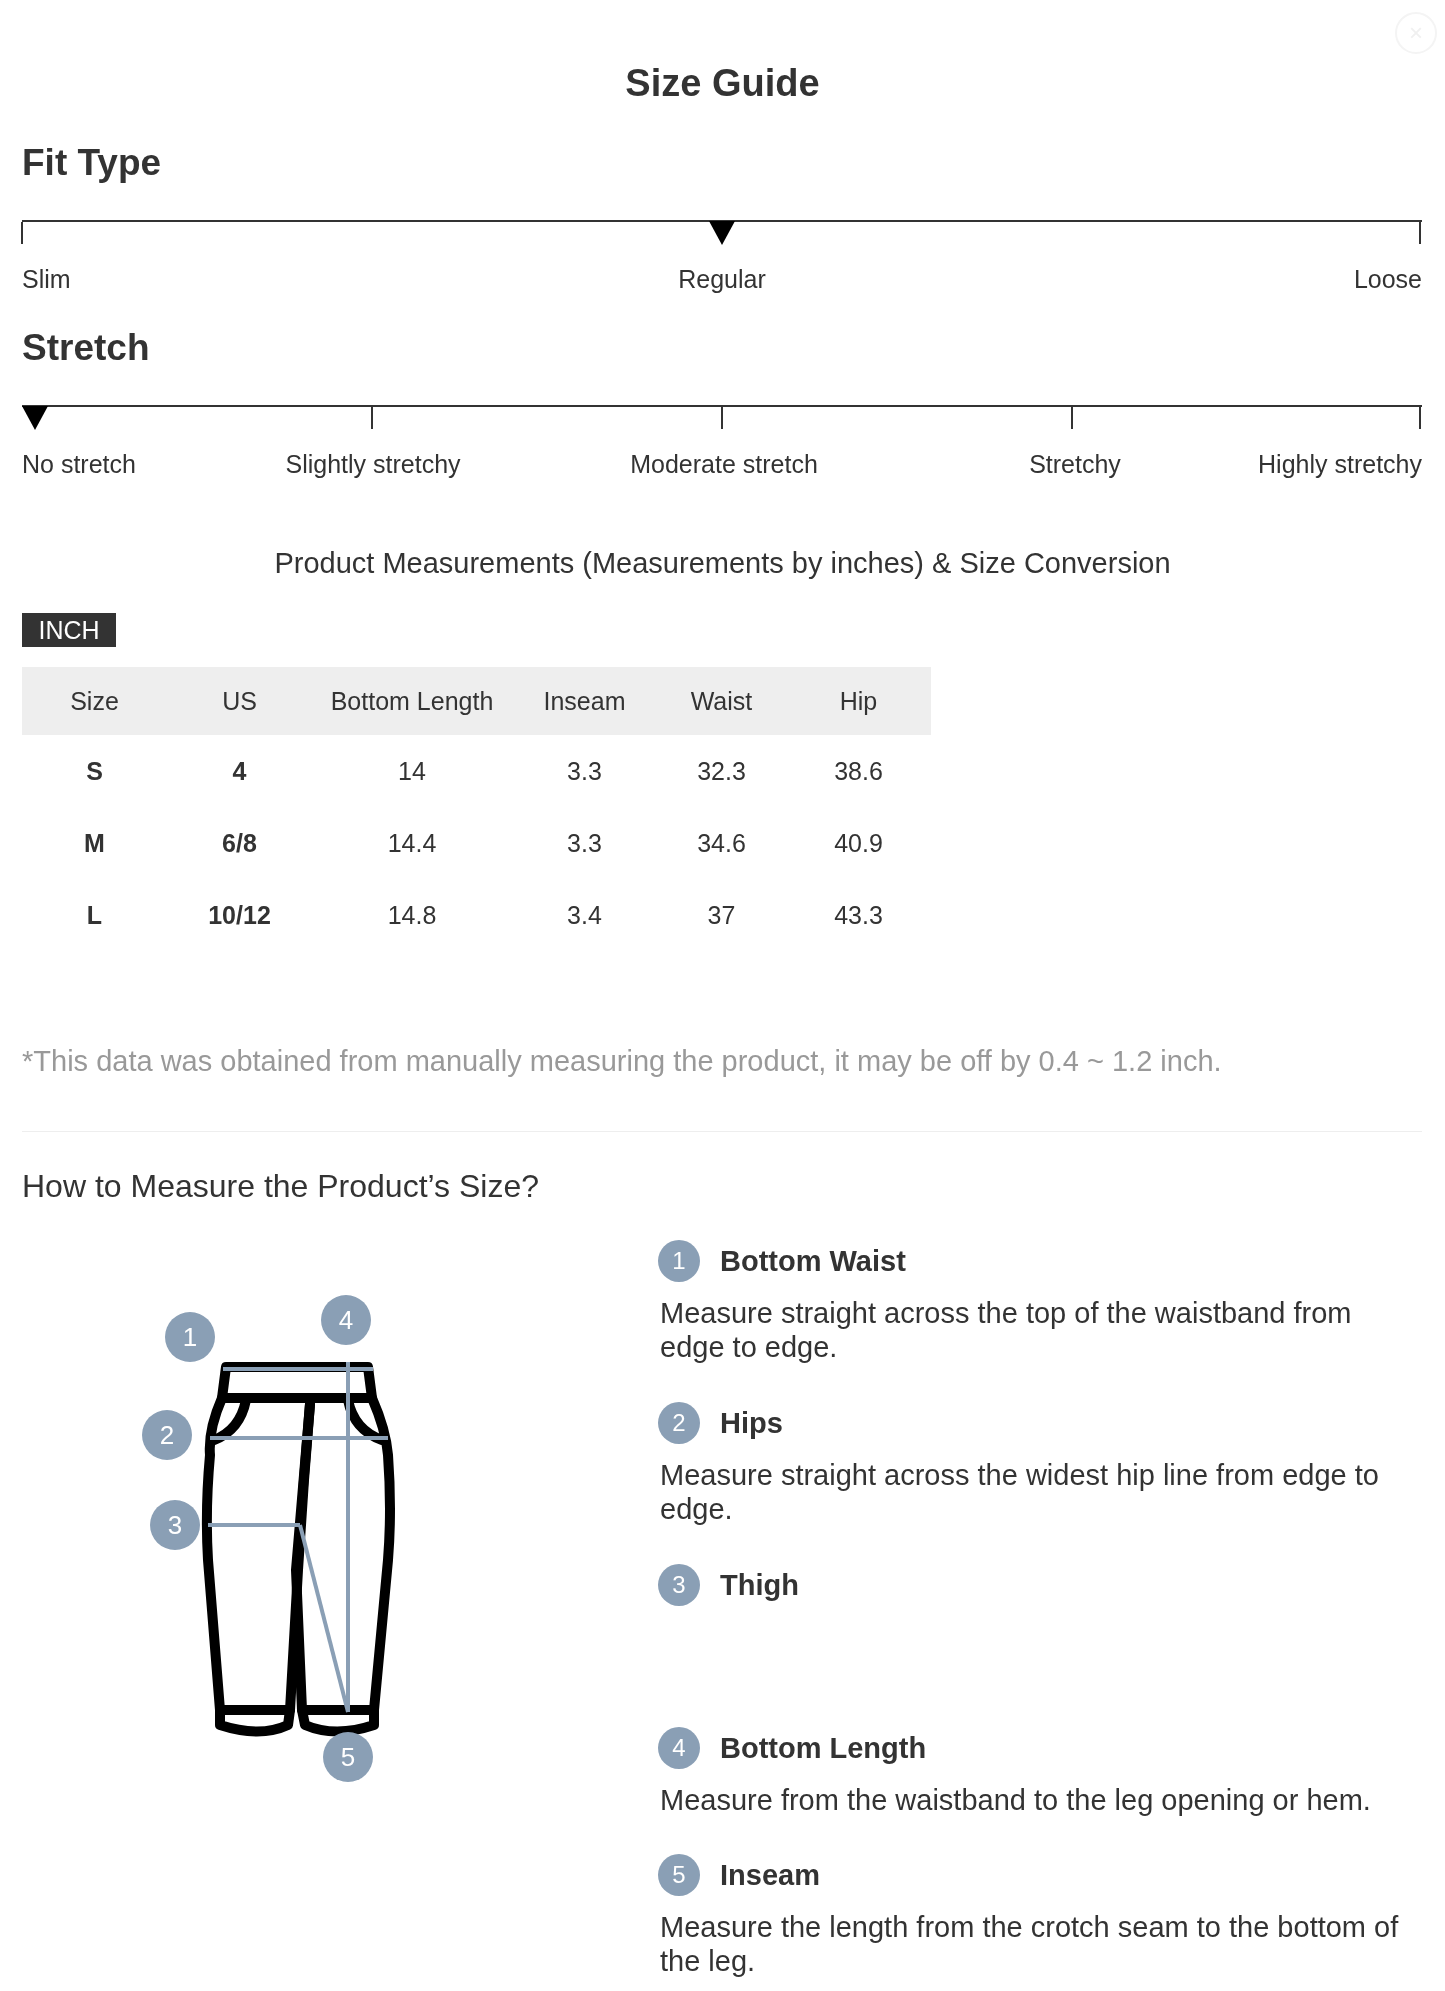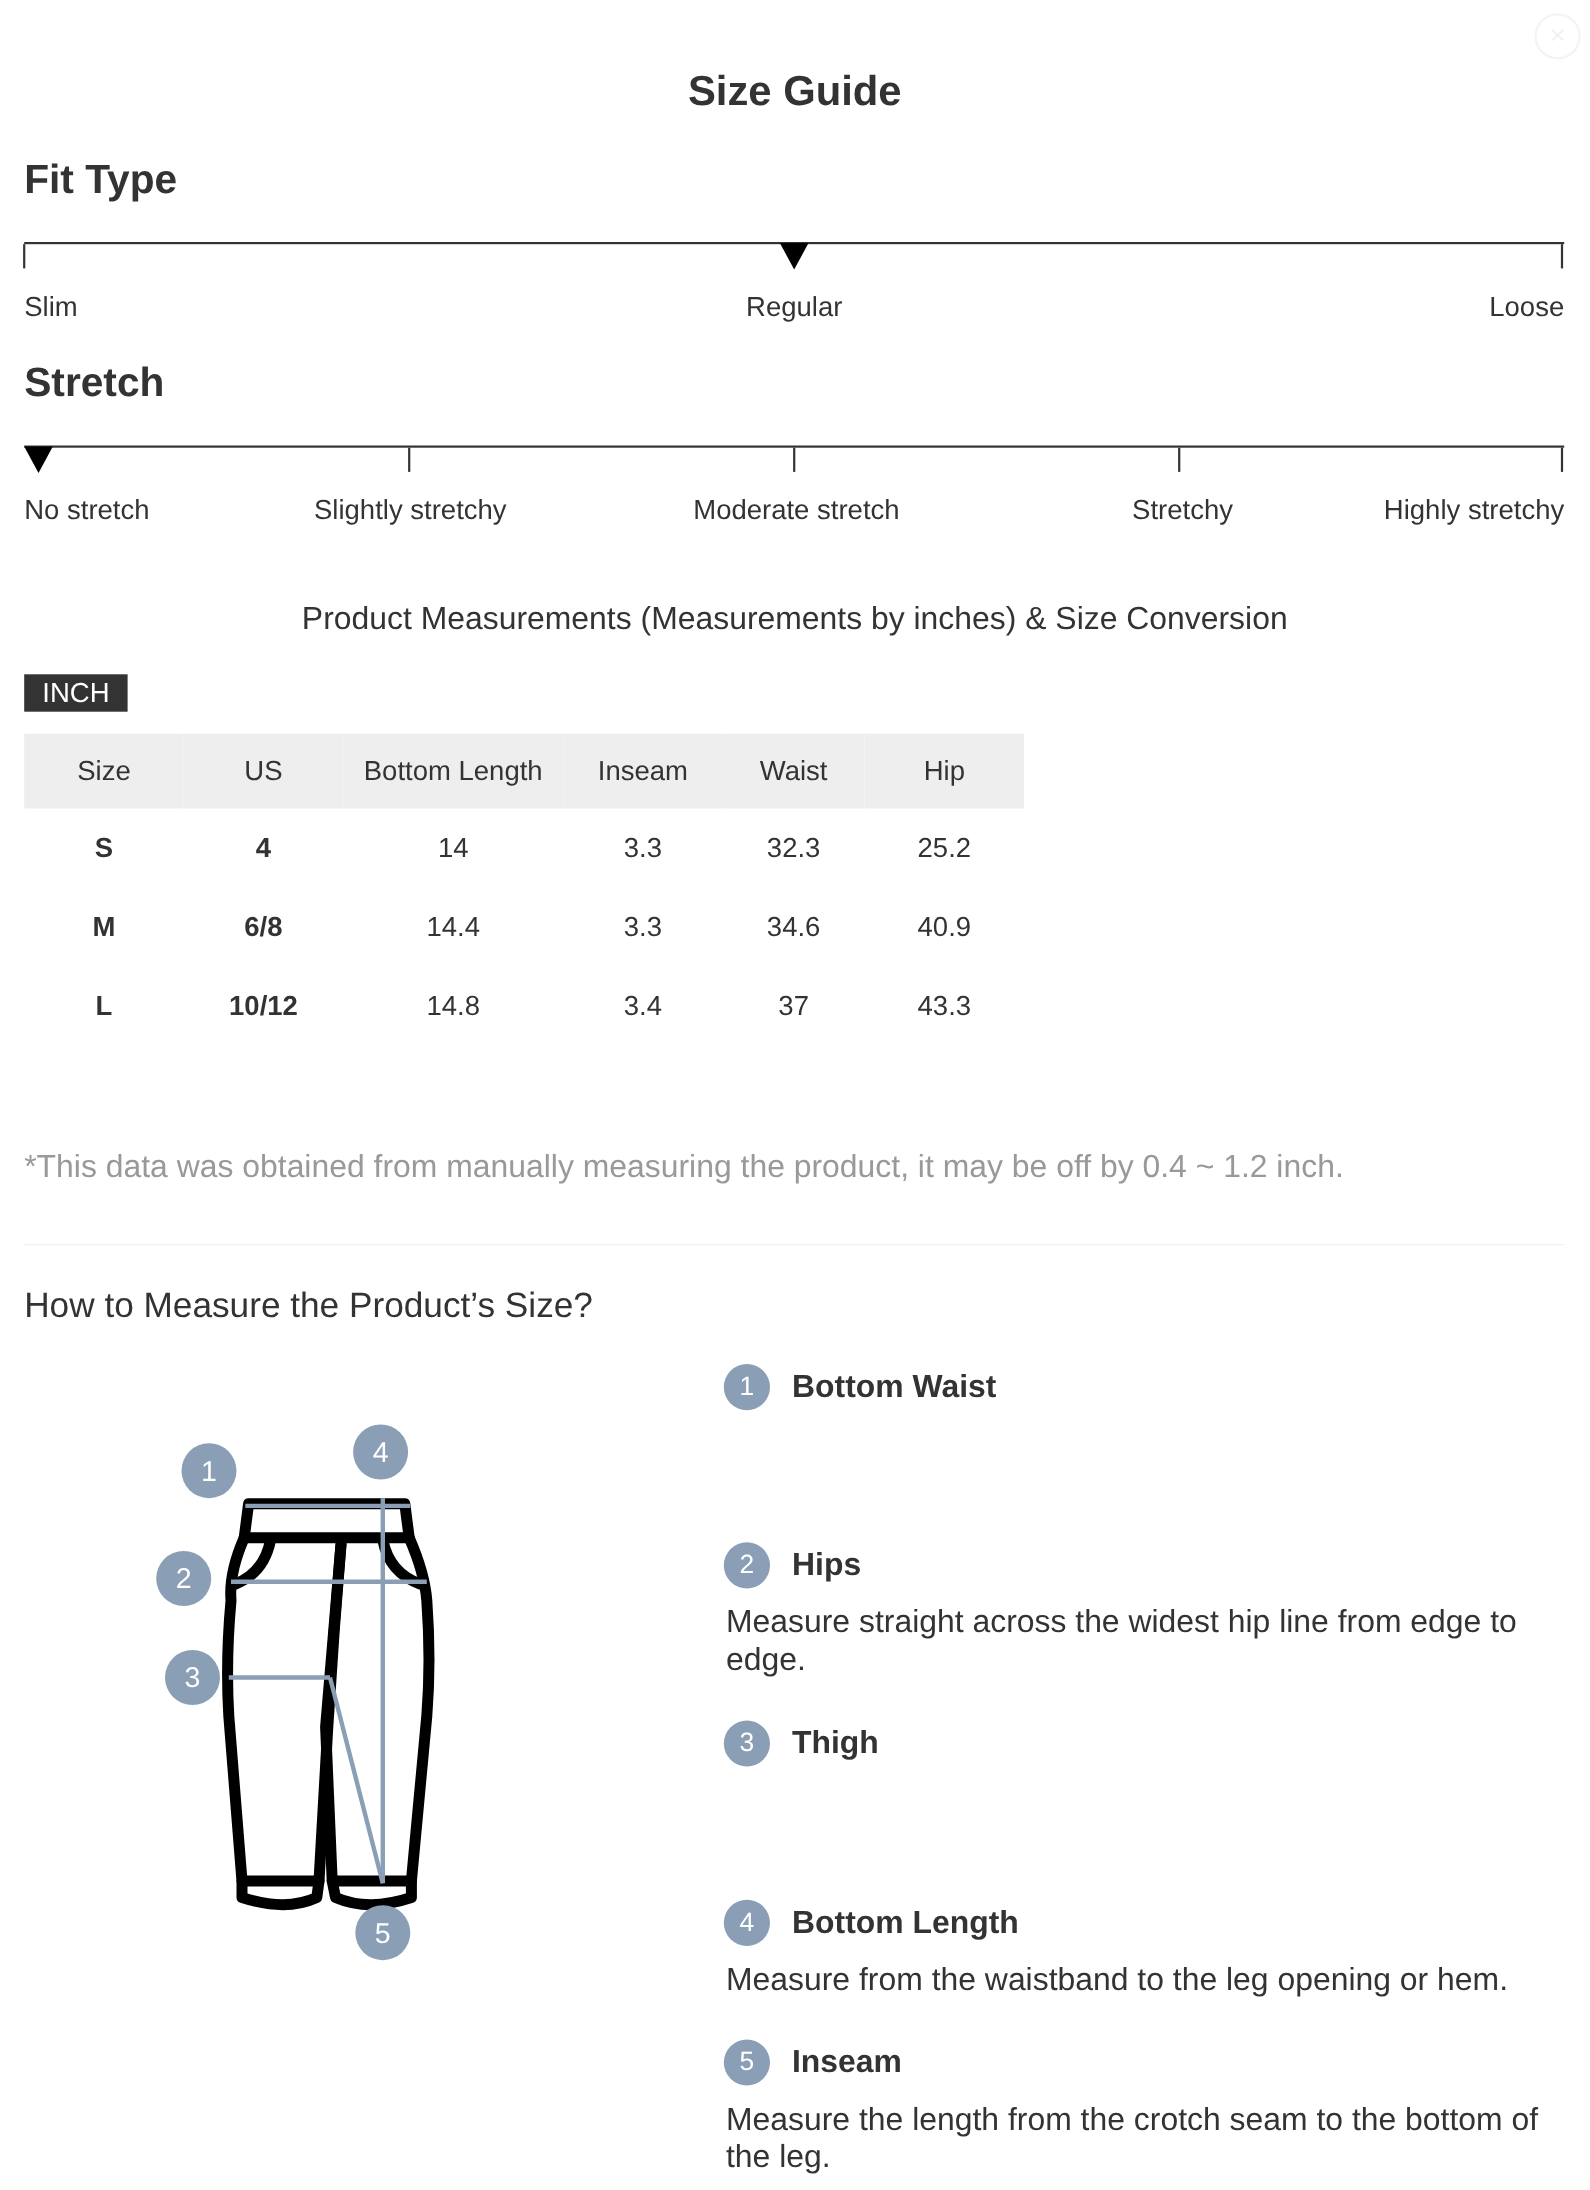--- a/index.html
+++ b/index.html
@@ -117,21 +117,21 @@
       <th>Hip</th>
     </tr>
   </thead>
   <tbody>
     <tr>
       <td class="bold">S</td>
       <td class="bold">4</td>
       <td>14</td>
       <td>3.3</td>
       <td>32.3</td>
-      <td>25.2</td>
+      <td>38.6</td>
     </tr>
     <tr>
       <td class="bold">M</td>
       <td class="bold">6/8</td>
       <td>14.4</td>
       <td>3.3</td>
       <td>34.6</td>
       <td>40.9</td>
     </tr>
     <tr>
@@ -189,20 +189,21 @@
       <text x="228" y="486">5</text>
     </g>
   </svg>
 </div>
 
 <div class="step" style="top:1240px;">
   <div class="step-head">
     <div class="step-num">1</div>
     <div class="step-title">Bottom Waist</div>
   </div>
+  <div class="step-desc">Measure straight across the top of the waistband from edge to edge.</div>
 </div>
 
 <div class="step" style="top:1402px;">
   <div class="step-head">
     <div class="step-num">2</div>
     <div class="step-title">Hips</div>
   </div>
   <div class="step-desc">Measure straight across the widest hip line from edge to edge.</div>
 </div>
 

